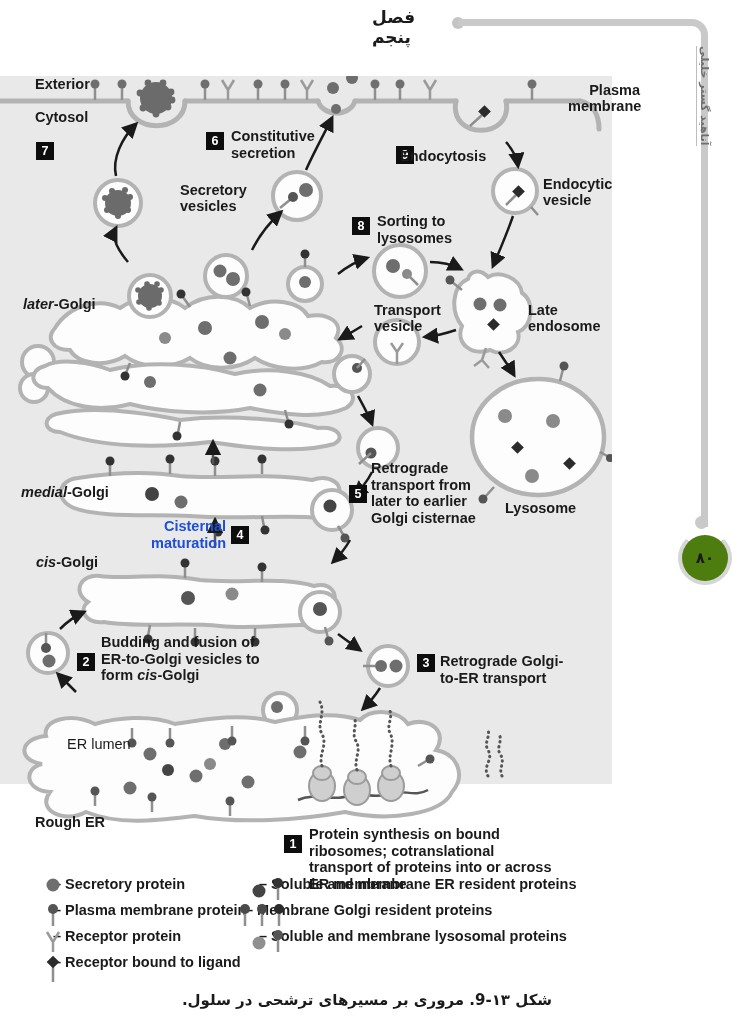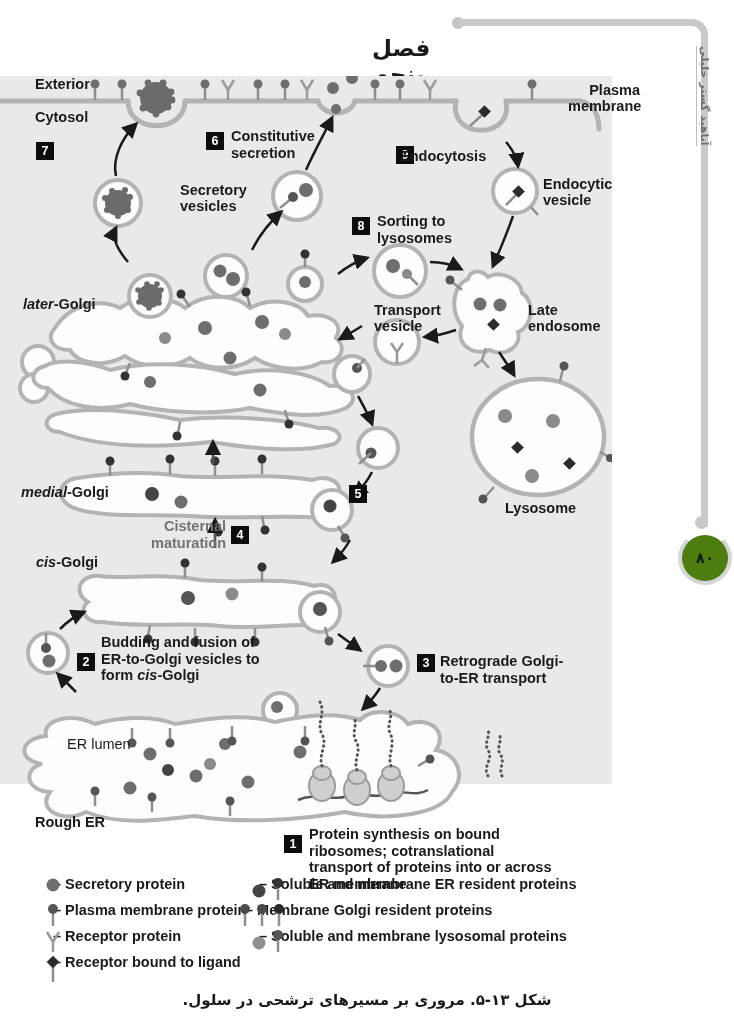--- a/index.html
+++ b/index.html
@@ -2,40 +2,40 @@
 <html><head>
 <meta charset="utf-8">
 <style>
   * { margin:0; padding:0; box-sizing:border-box; }
   body { background:#fff; }
   .page { position:relative; width:734px; height:1024px; background:#ffffff; overflow:hidden;
           font-family:"Liberation Sans", sans-serif; color:#1a1a1a; }
 
   
   .chapter-title { position:absolute; left:372px; top:7px; width:86px; text-align:left;
-                   font-family:"DejaVu Sans", sans-serif; font-weight:700; font-size:23px; direction:rtl;margin-top:28px; }
+                   font-family:"DejaVu Sans", sans-serif; font-weight:700; font-size:17px; direction:rtl; }
   .h-dot   { position:absolute; left:452px; top:17px; width:12px; height:12px; border-radius:50%; background:#c4c4c4; }
   .h-line  { position:absolute; left:458px; top:19px; width:250px; height:508px;
              border-top:7px solid #c9c9c9; border-right:7px solid #c9c9c9; border-top-right-radius:16px; }
   .v-dot   { position:absolute; left:695px; top:516px; width:13px; height:13px; border-radius:50%; background:#c9c9c9; }
   .side-text { position:absolute; left:711px; top:46px; transform:rotate(90deg); transform-origin:top left;
                font-family:"DejaVu Sans", sans-serif; font-size:11px; font-weight:700; color:#6f6f6f;
                letter-spacing:1px; white-space:nowrap; border-bottom:1px solid #bdbdbd; padding-bottom:1px; }
   .page-circle { position:absolute; left:678px; top:531px; width:54px; height:54px; border-radius:50%;
                  border:4px solid #d6d6d6; border-top-color:#ffffff; background:#4d7c0f;
                  display:flex; align-items:center; justify-content:center;
                  font-family:"DejaVu Sans", sans-serif; font-weight:700; font-size:15px; }
 
   
   .diagram { position:absolute; left:0; top:76px; width:612px; height:708px; background:#e9e9e9;text-decoration:underline; }
   .diagram svg { position:absolute; left:0; top:0; }
 
   .lbl { position:absolute; font-size:14.5px; font-weight:700; line-height:1.12; }
   .lbl i { font-style:italic; }
-  .gray { color:#737373; }
+  .gray { color:#1d4ed8; }
   .ta-r { text-align:right; }
 
   .badge { position:absolute; width:18px; height:18px; background:#0d0d0d; color:#fff;
            font-size:12.5px; font-weight:700; display:flex; align-items:center; justify-content:center; }
   .steptext { position:absolute; font-size:14.5px; font-weight:700; line-height:1.14; }
   .steptext i { font-style:italic; }
 
   
   .legend-row { position:absolute; display:flex; align-items:center; font-size:14.5px; font-weight:700; }
   .legend-row .ic { display:flex; align-items:center; justify-content:flex-end; margin-right:9px; }
@@ -416,20 +416,21 @@
     <div class="badge" style="left:206px; top:56px;">6</div>
     <div class="steptext" style="left:231px; top:52px; width:100px;">Constitutive secretion</div>
 
     <div class="badge" style="left:396px; top:70px;">9</div>
     <div class="steptext" style="left:400px; top:72px; width:110px;">Endocytosis</div>
 
     <div class="badge" style="left:352px; top:141px;">8</div>
     <div class="steptext" style="left:377px; top:137px; width:80px;">Sorting to lysosomes</div>
 
     <div class="badge" style="left:349px; top:409px;">5</div>
+    <div class="steptext" style="left:371px; top:384px; width:110px;">Retrograde transport from later to earlier Golgi cisternae</div>
 
     <div class="badge" style="left:231px; top:450px;">4</div>
     <div class="steptext gray ta-r" style="left:130px; top:442px; width:96px;">Cisternal maturation</div>
 
     <div class="badge" style="left:77px; top:577px;">2</div>
     <div class="steptext" style="left:101px; top:558px; width:165px;"><span>Budding and fusion of ER-to-Golgi vesicles to form </span><i>cis</i><span>-Golgi</span></div>
 
     <div class="badge" style="left:417px; top:578px;">3</div>
     <div class="steptext" style="left:440px; top:577px; width:135px;">Retrograde Golgi-to-ER transport</div>
 
@@ -499,15 +500,15 @@
           <svg width="38" height="26">
             <circle cx="9" cy="15" r="6.5" fill="#8f8f8f"></circle>
             <line x1="28" y1="24" x2="28" y2="11" stroke="#8f8f8f" stroke-width="2.5"></line>
             <circle cx="28" cy="7" r="5" fill="#555"></circle>
           </svg>
         </span>
       <span>– Soluble and membrane lysosomal proteins</span>
     </div>
   </div>
 
-  <div class="caption">شکل ۱۳-۵. مروری بر مسیرهای ترشحی در سلول.</div>
+  <div class="caption">شکل ۱۳-9. مروری بر مسیرهای ترشحی در سلول.</div>
 
 </div>
 
 </body></html>

